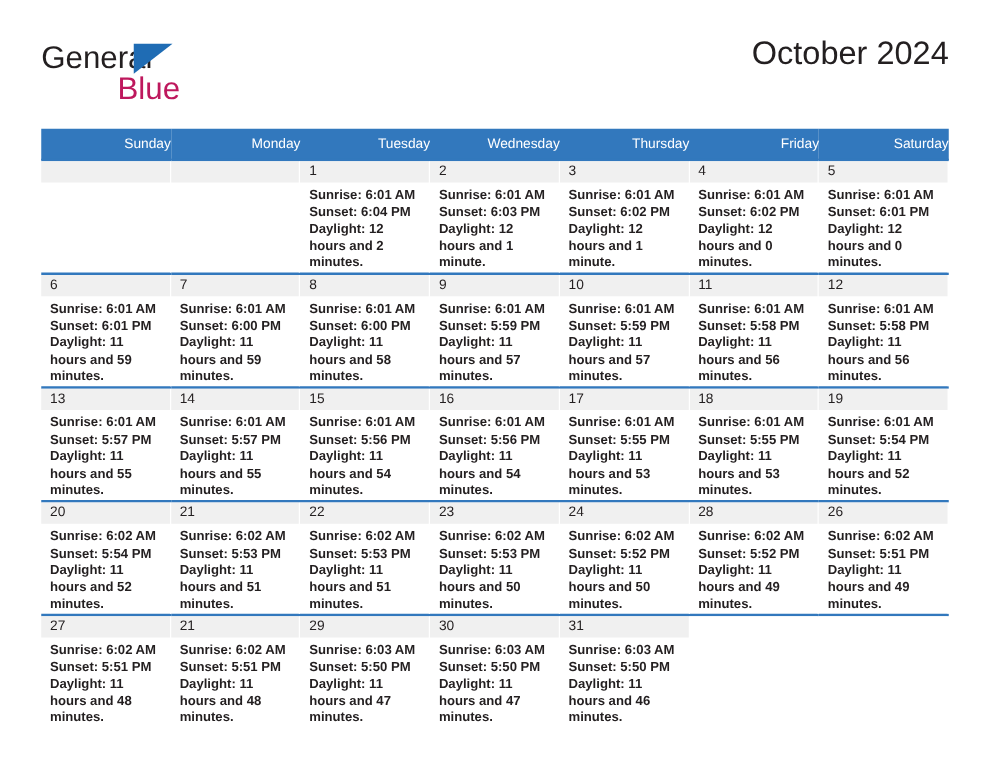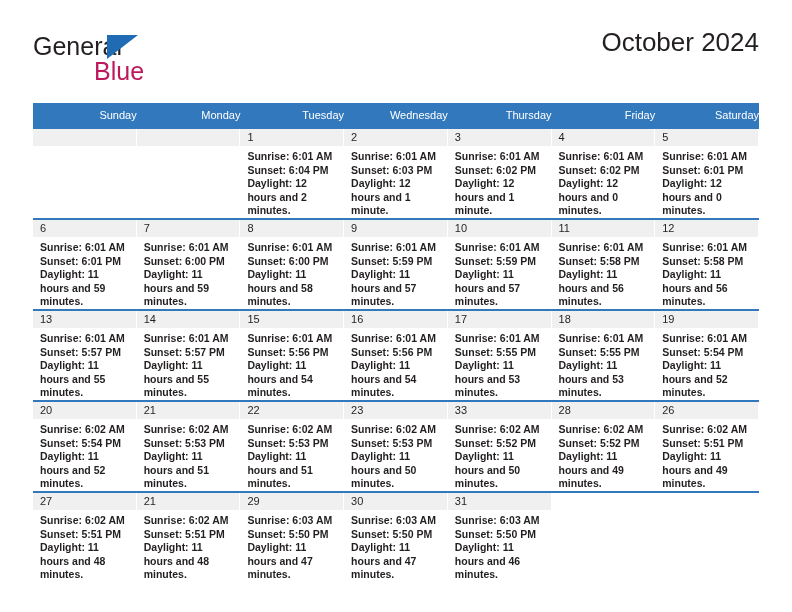--- a/index.html
+++ b/index.html
@@ -424,21 +424,21 @@
                 <div class="daynum">23</div>
                 <div class="details">
                   <div>Sunrise: 6:02 AM</div>
                   <div>Sunset: 5:53 PM</div>
                   <div class="wrap">Daylight: 11 hours and 50 minutes.</div>
                 </div>
               </div>
             </td>
             <td>
               <div class="cell">
-                <div class="daynum">33</div>
+                <div class="daynum">24</div>
                 <div class="details">
                   <div>Sunrise: 6:02 AM</div>
                   <div>Sunset: 5:52 PM</div>
                   <div class="wrap">Daylight: 11 hours and 50 minutes.</div>
                 </div>
               </div>
             </td>
             <td>
               <div class="cell">
                 <div class="daynum">28</div>

